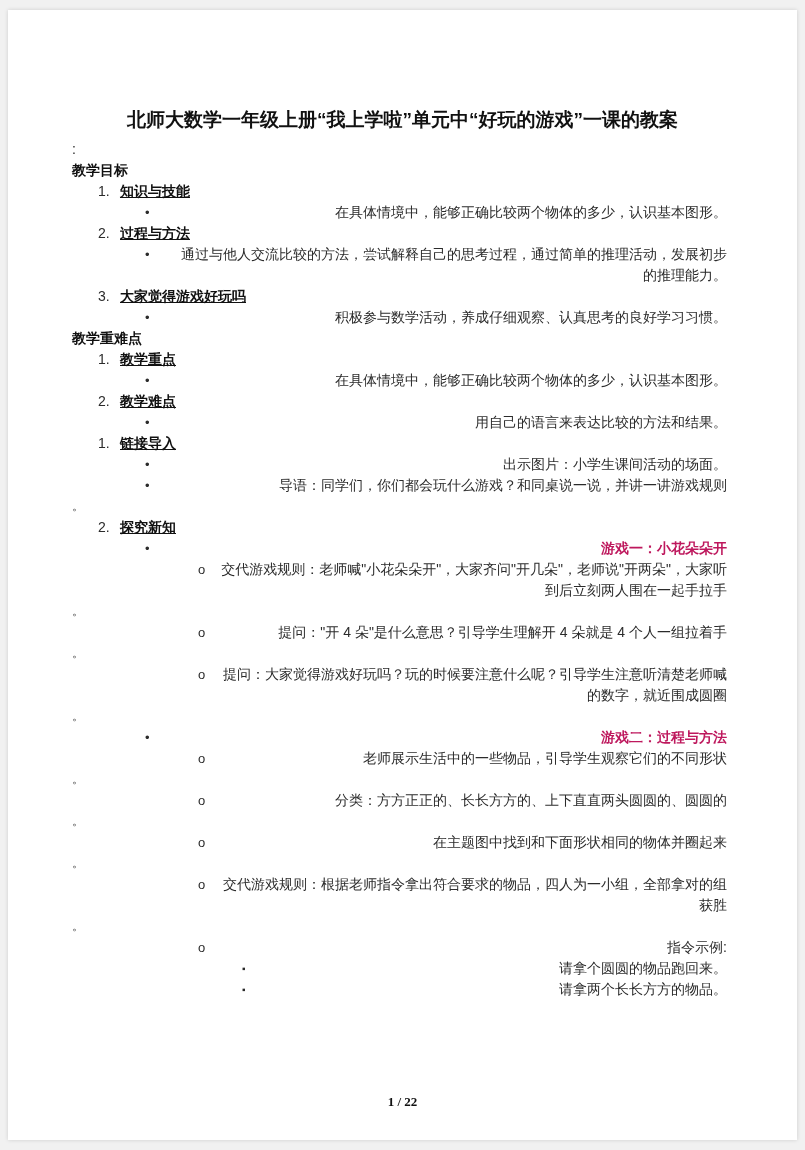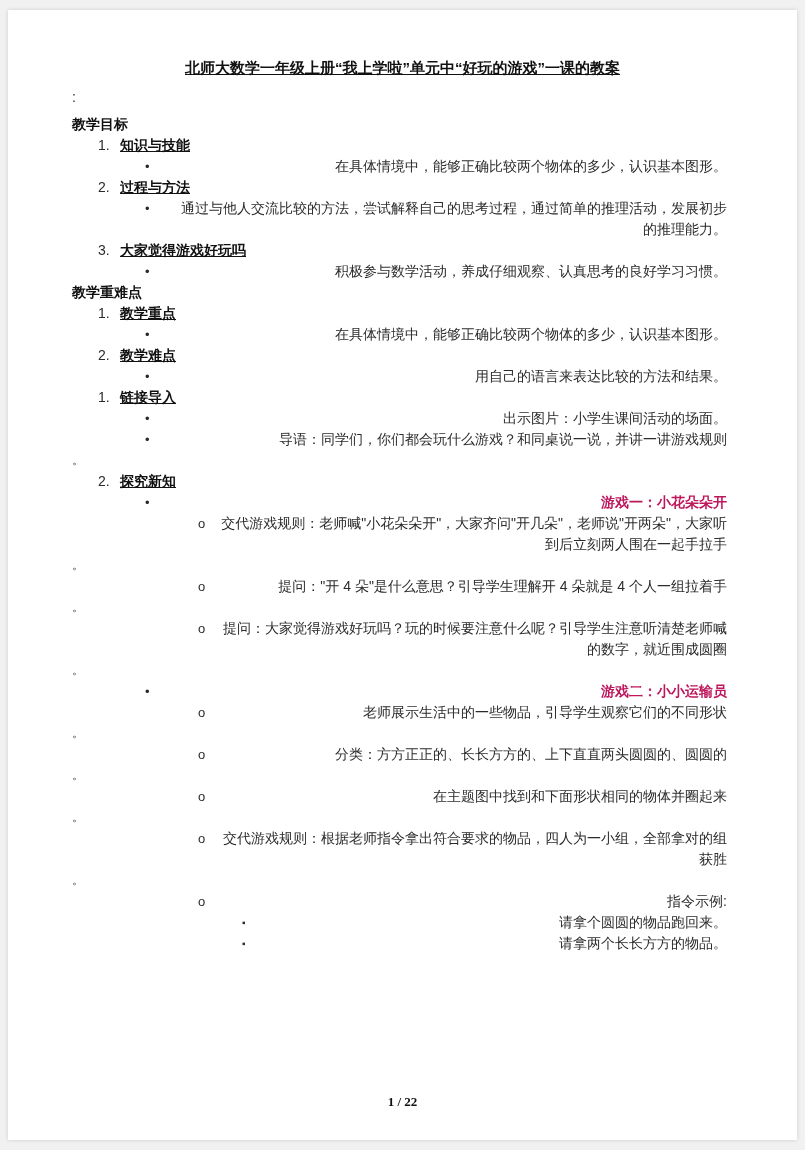--- a/index.html
+++ b/index.html
@@ -10,32 +10,31 @@
     position:relative;
     overflow:hidden;
   }
   .page{
     position:absolute;left:8px;top:10px;
     width:789px;height:1130px;
     background:#ffffff;
     box-shadow:0 0 4px rgba(0,0,0,0.15);
   }
   .title{
-    margin:44px 40px 0 40px;
-    font-size:15px;line-height:27px;
+    margin:96px 40px 0 40px;
+    font-size:19px;line-height:27px;
     font-weight:700;text-align:center;
     color:#111111;
-    text-decoration:underline;
   }
   .colon{
     margin:6px 0 0 64px;
     font-size:14px;line-height:21px;color:#2b2b2b;
   }
   .doc{
-    margin:6px 70px 0 64px;
+    margin:0 70px 0 64px;
     font-size:14px;line-height:21px;
     color:#2b2b2b;
   }
   .h{font-weight:700;color:#111111;}
   .num{padding-left:26px;}
   .num .no{display:inline-block;width:22px;font-weight:400;}
   .num .lbl{font-weight:700;color:#111111;text-decoration:underline;}
   .b{display:flex;}
   .b .m{flex:0 0 25px;}
   .b .t{flex:1;text-align:right;}
@@ -113,21 +112,21 @@
         <span class="t">提问："开 4 朵"是什么意思？引导学生理解开 4 朵就是 4 个人一组拉着手</span>
       </div>
       <div class="mark">。</div>
       <div class="b b2">
         <span class="m">o</span>
         <span class="t">提问：大家觉得游戏好玩吗？玩的时候要注意什么呢？引导学生注意听清楚老师喊的数字，就近围成圆圈</span>
       </div>
       <div class="mark">。</div>
       <div class="b b1 bold">
         <span class="m">•</span>
-        <span class="t">游戏二：小小运输员</span>
+        <span class="t">游戏二：过程与方法</span>
       </div>
       <div class="b b2">
         <span class="m">o</span>
         <span class="t">老师展示生活中的一些物品，引导学生观察它们的不同形状</span>
       </div>
       <div class="mark">。</div>
       <div class="b b2">
         <span class="m">o</span>
         <span class="t">分类：方方正正的、长长方方的、上下直直两头圆圆的、圆圆的</span>
       </div>

